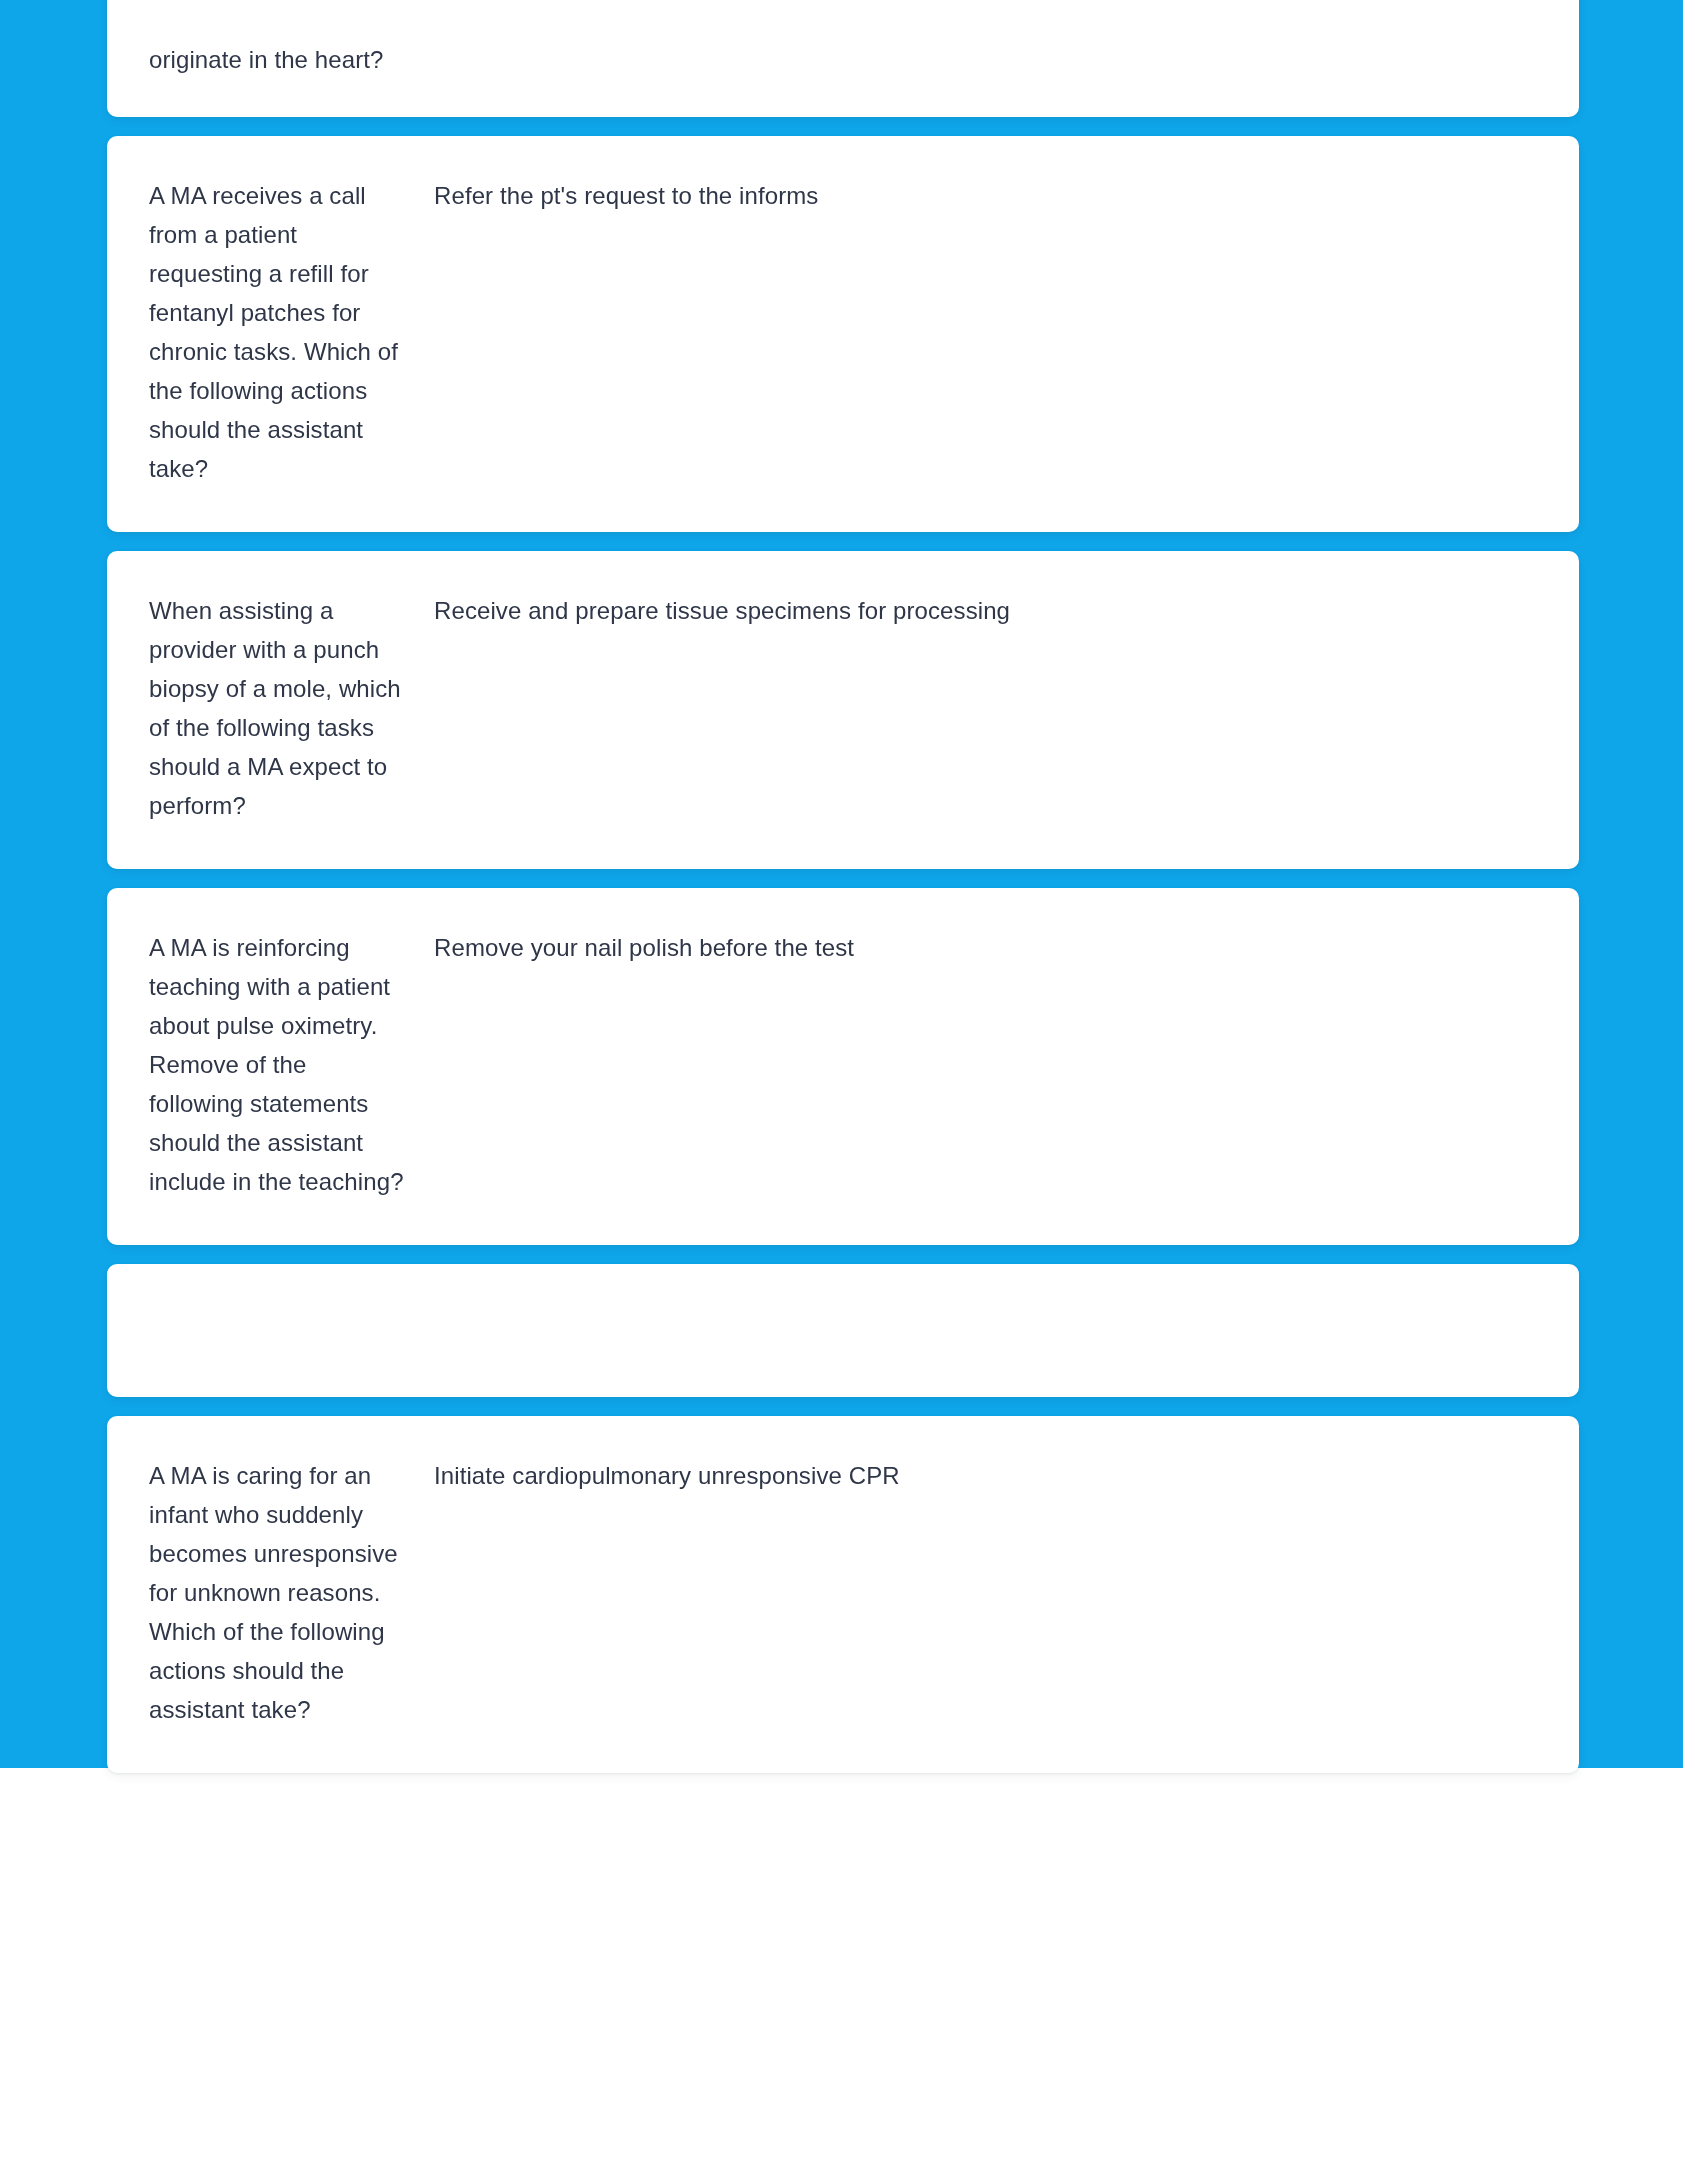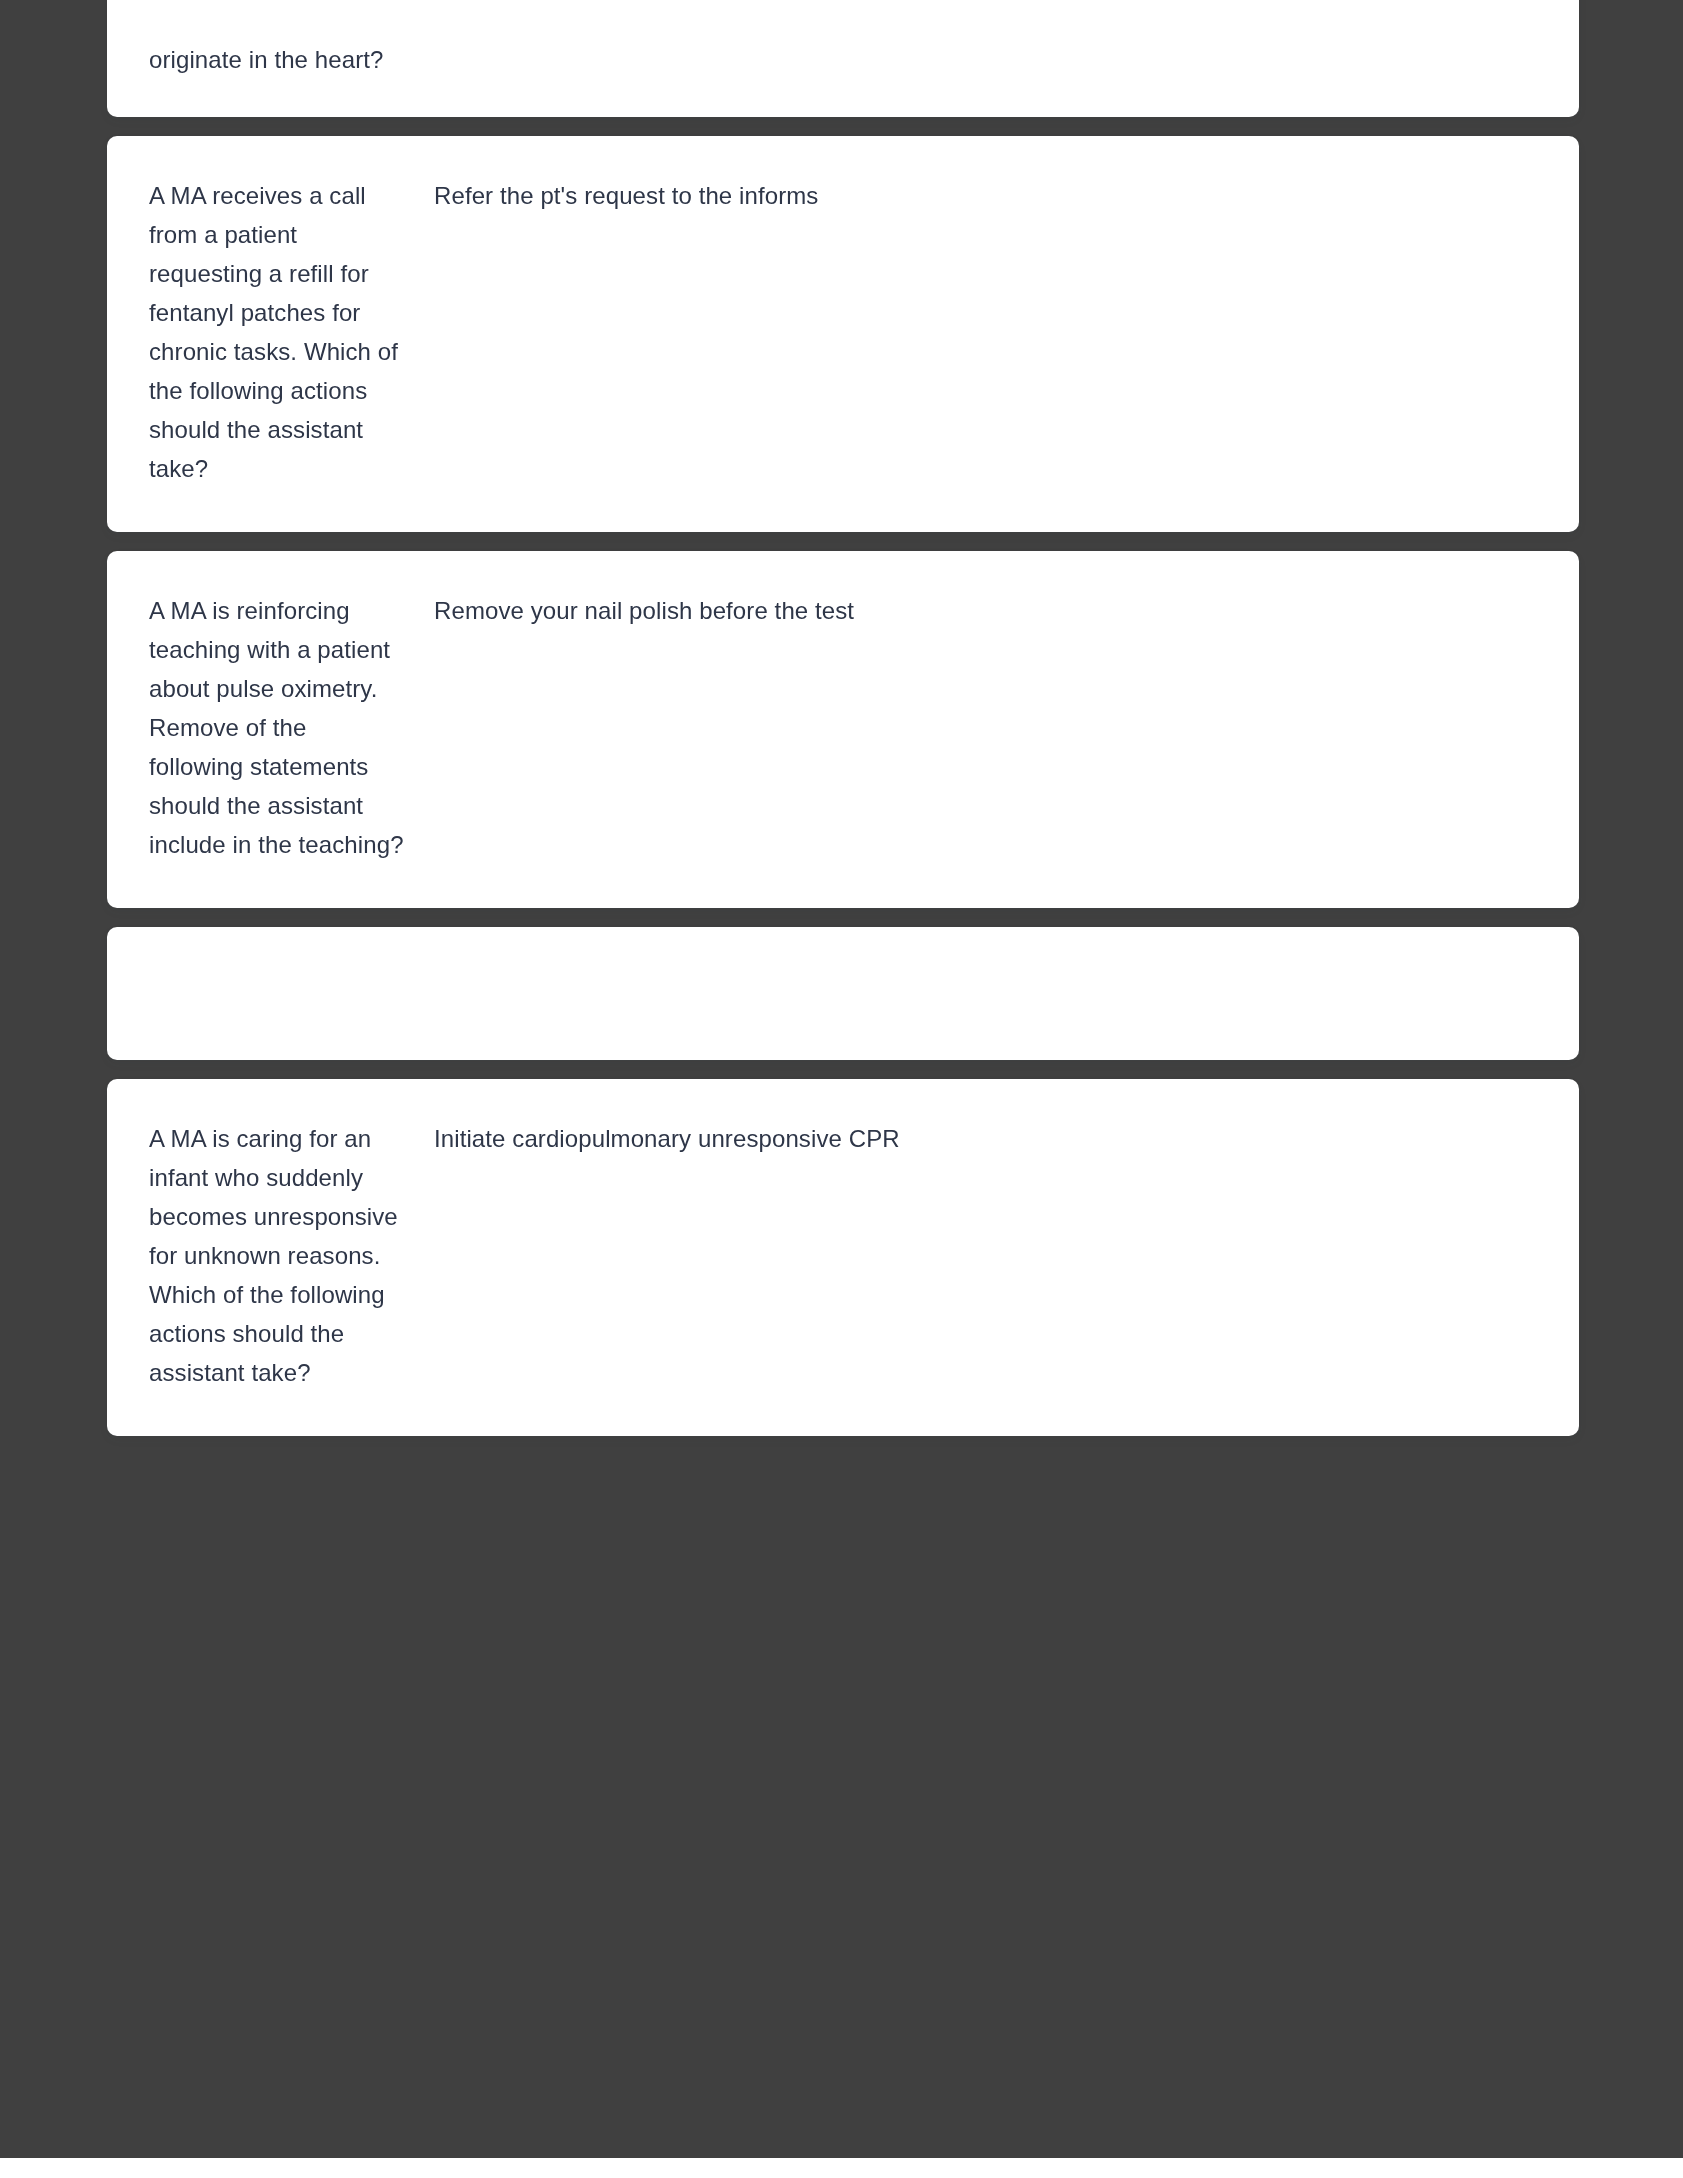--- a/index.html
+++ b/index.html
@@ -13,22 +13,22 @@
 
   body {
     font-family: "Liberation Sans", sans-serif;
     color: #2e3648;
     overflow: hidden;
   }
 
   .page {
     position: relative;
     width: 1683px;
-    height: 2158px;
-    background: #404040;
+    height: 1768px;
+    background: #0ea5e9;
     padding: 11px;
   }
 
   .card-stack {
     position: absolute;
     left: 107px;
     top: 0;
     width: 1472px;
   }
 
@@ -104,20 +104,28 @@
 
     <div class="card">
       <div class="col-question">
         <div class="q-text">A MA receives a call from a patient requesting a refill for fentanyl patches for chronic tasks. Which of the following actions should the assistant take?</div>
       </div>
       <div class="col-answer">
         <div class="a-text">Refer the pt's request to the informs</div>
       </div>
     </div>
 
+    <div class="card">
+      <div class="col-question">
+        <div class="q-text">When assisting a provider with a punch biopsy of a mole, which of the following tasks should a MA expect to perform?</div>
+      </div>
+      <div class="col-answer">
+        <div class="a-text">Receive and prepare tissue specimens for processing</div>
+      </div>
+    </div>
 
     <div class="card">
       <div class="col-question">
         <div class="q-text">A MA is reinforcing teaching with a patient about pulse oximetry. Remove of the following statements should the assistant include in the teaching?</div>
       </div>
       <div class="col-answer">
         <div class="a-text">Remove your nail polish before the test</div>
       </div>
     </div>
 

